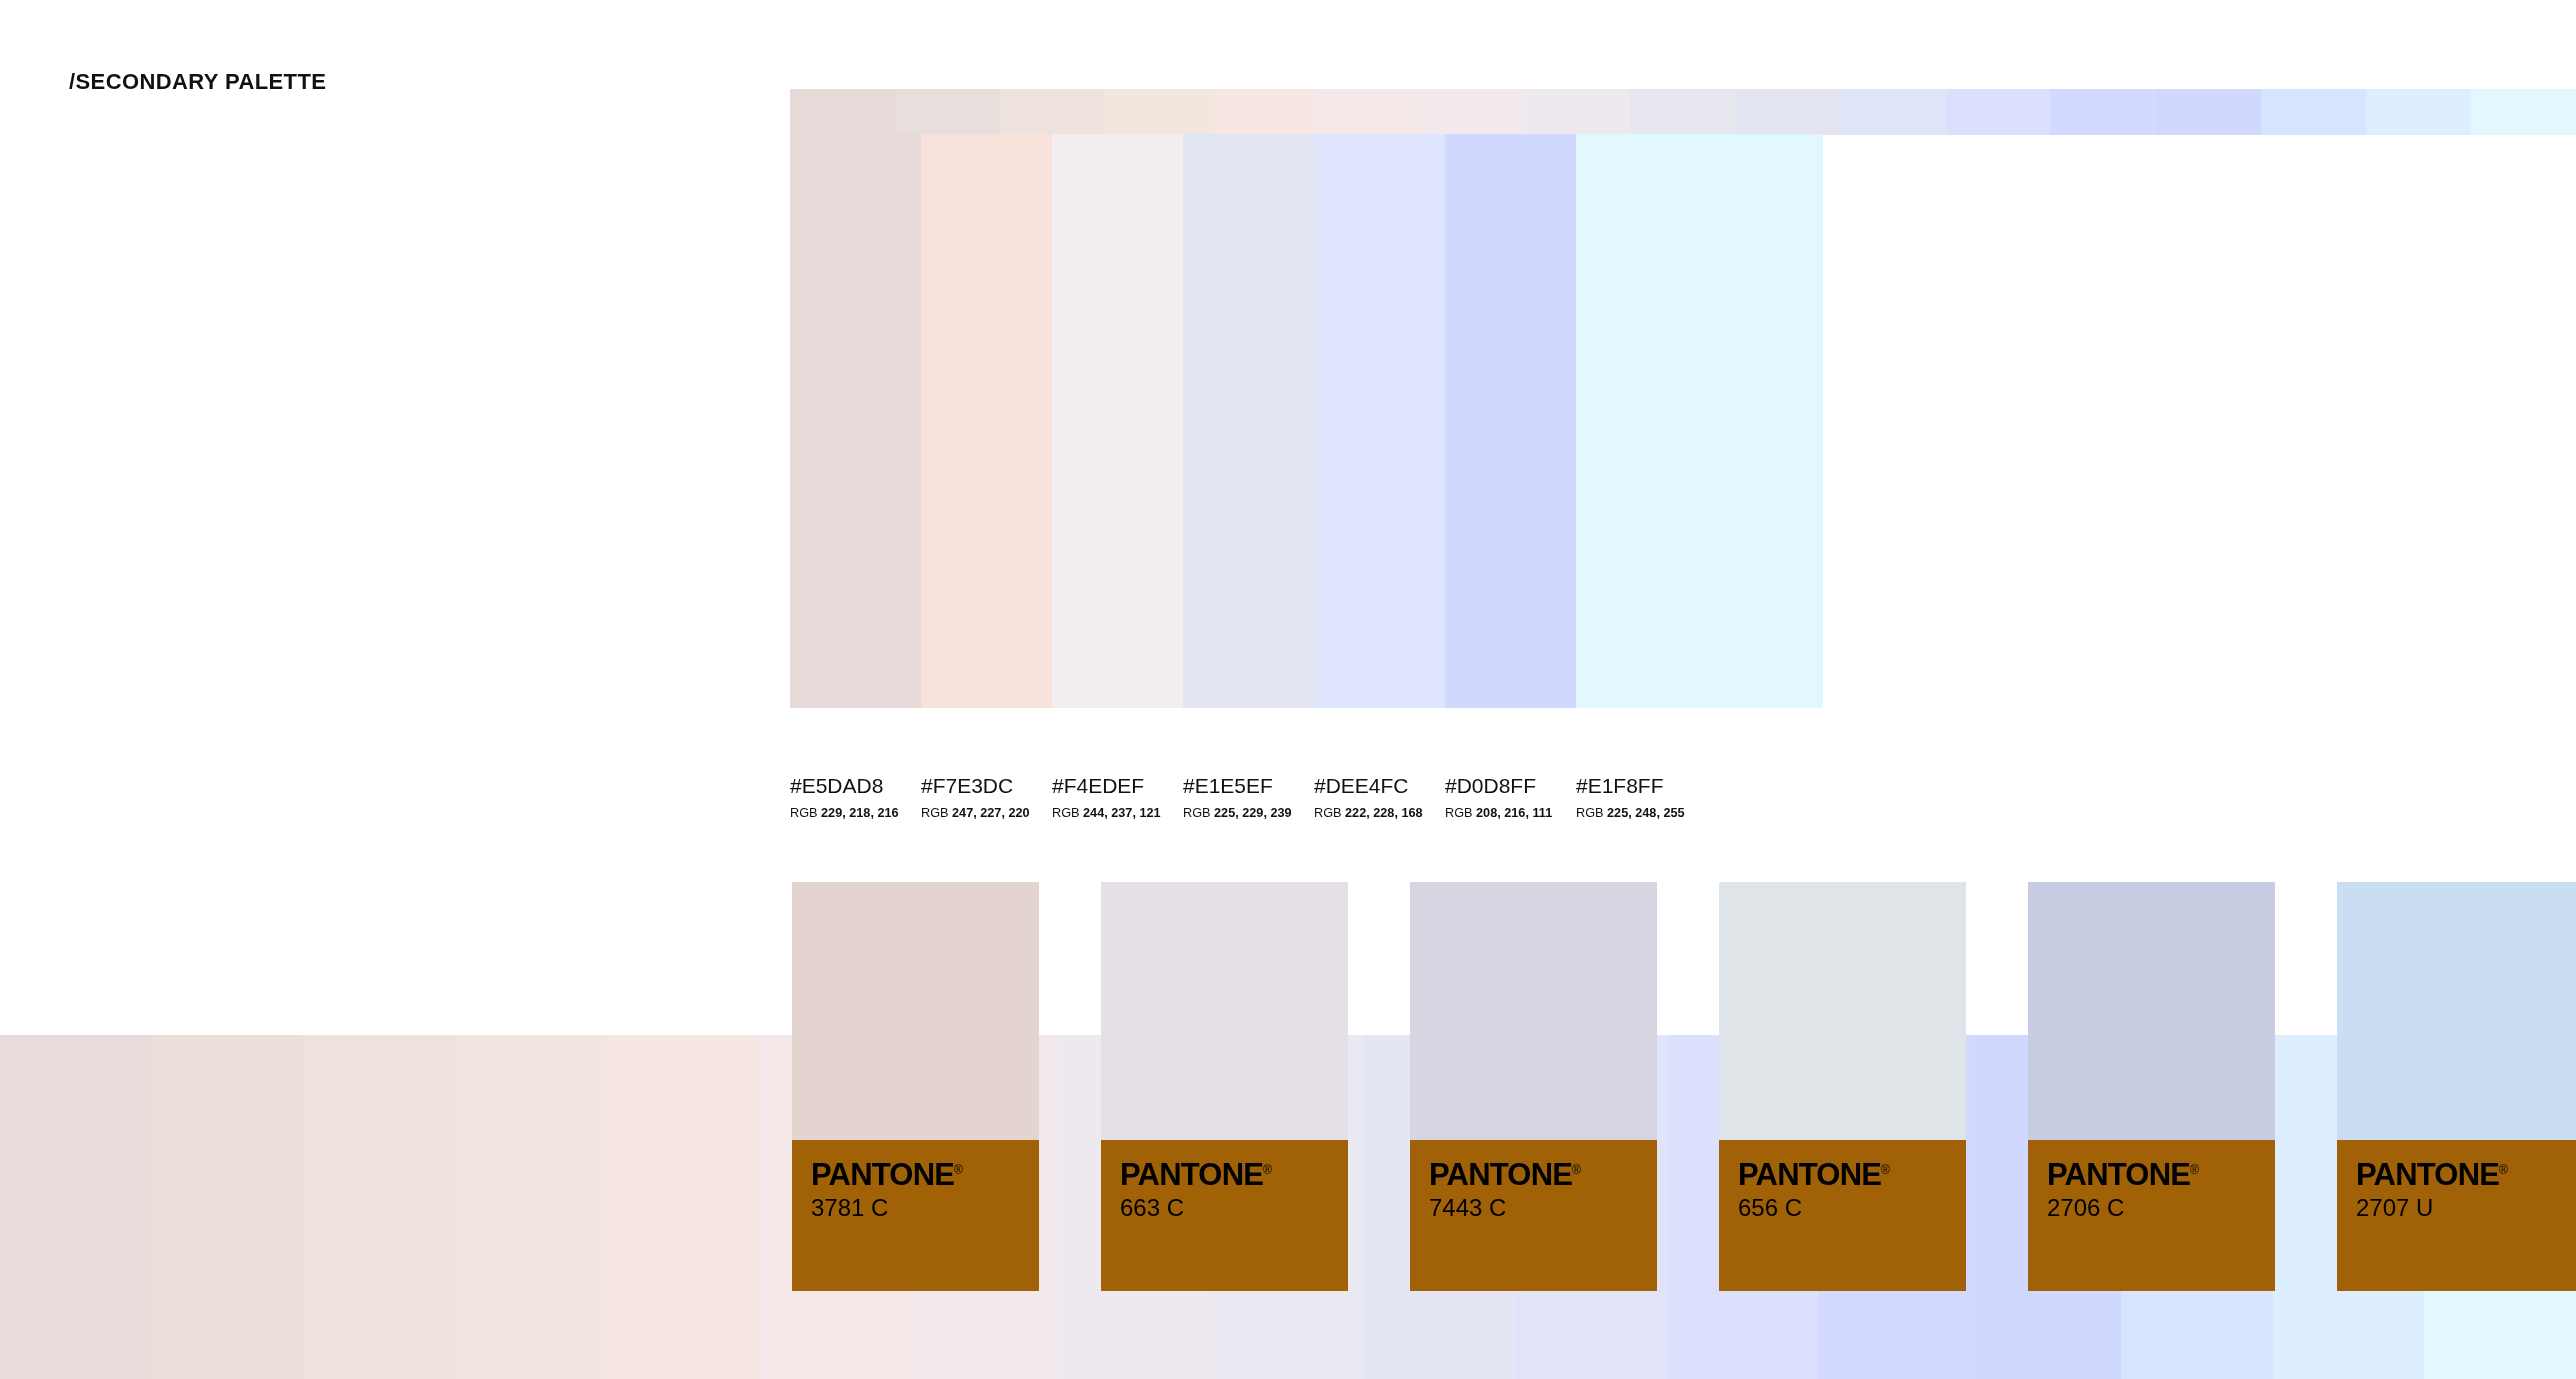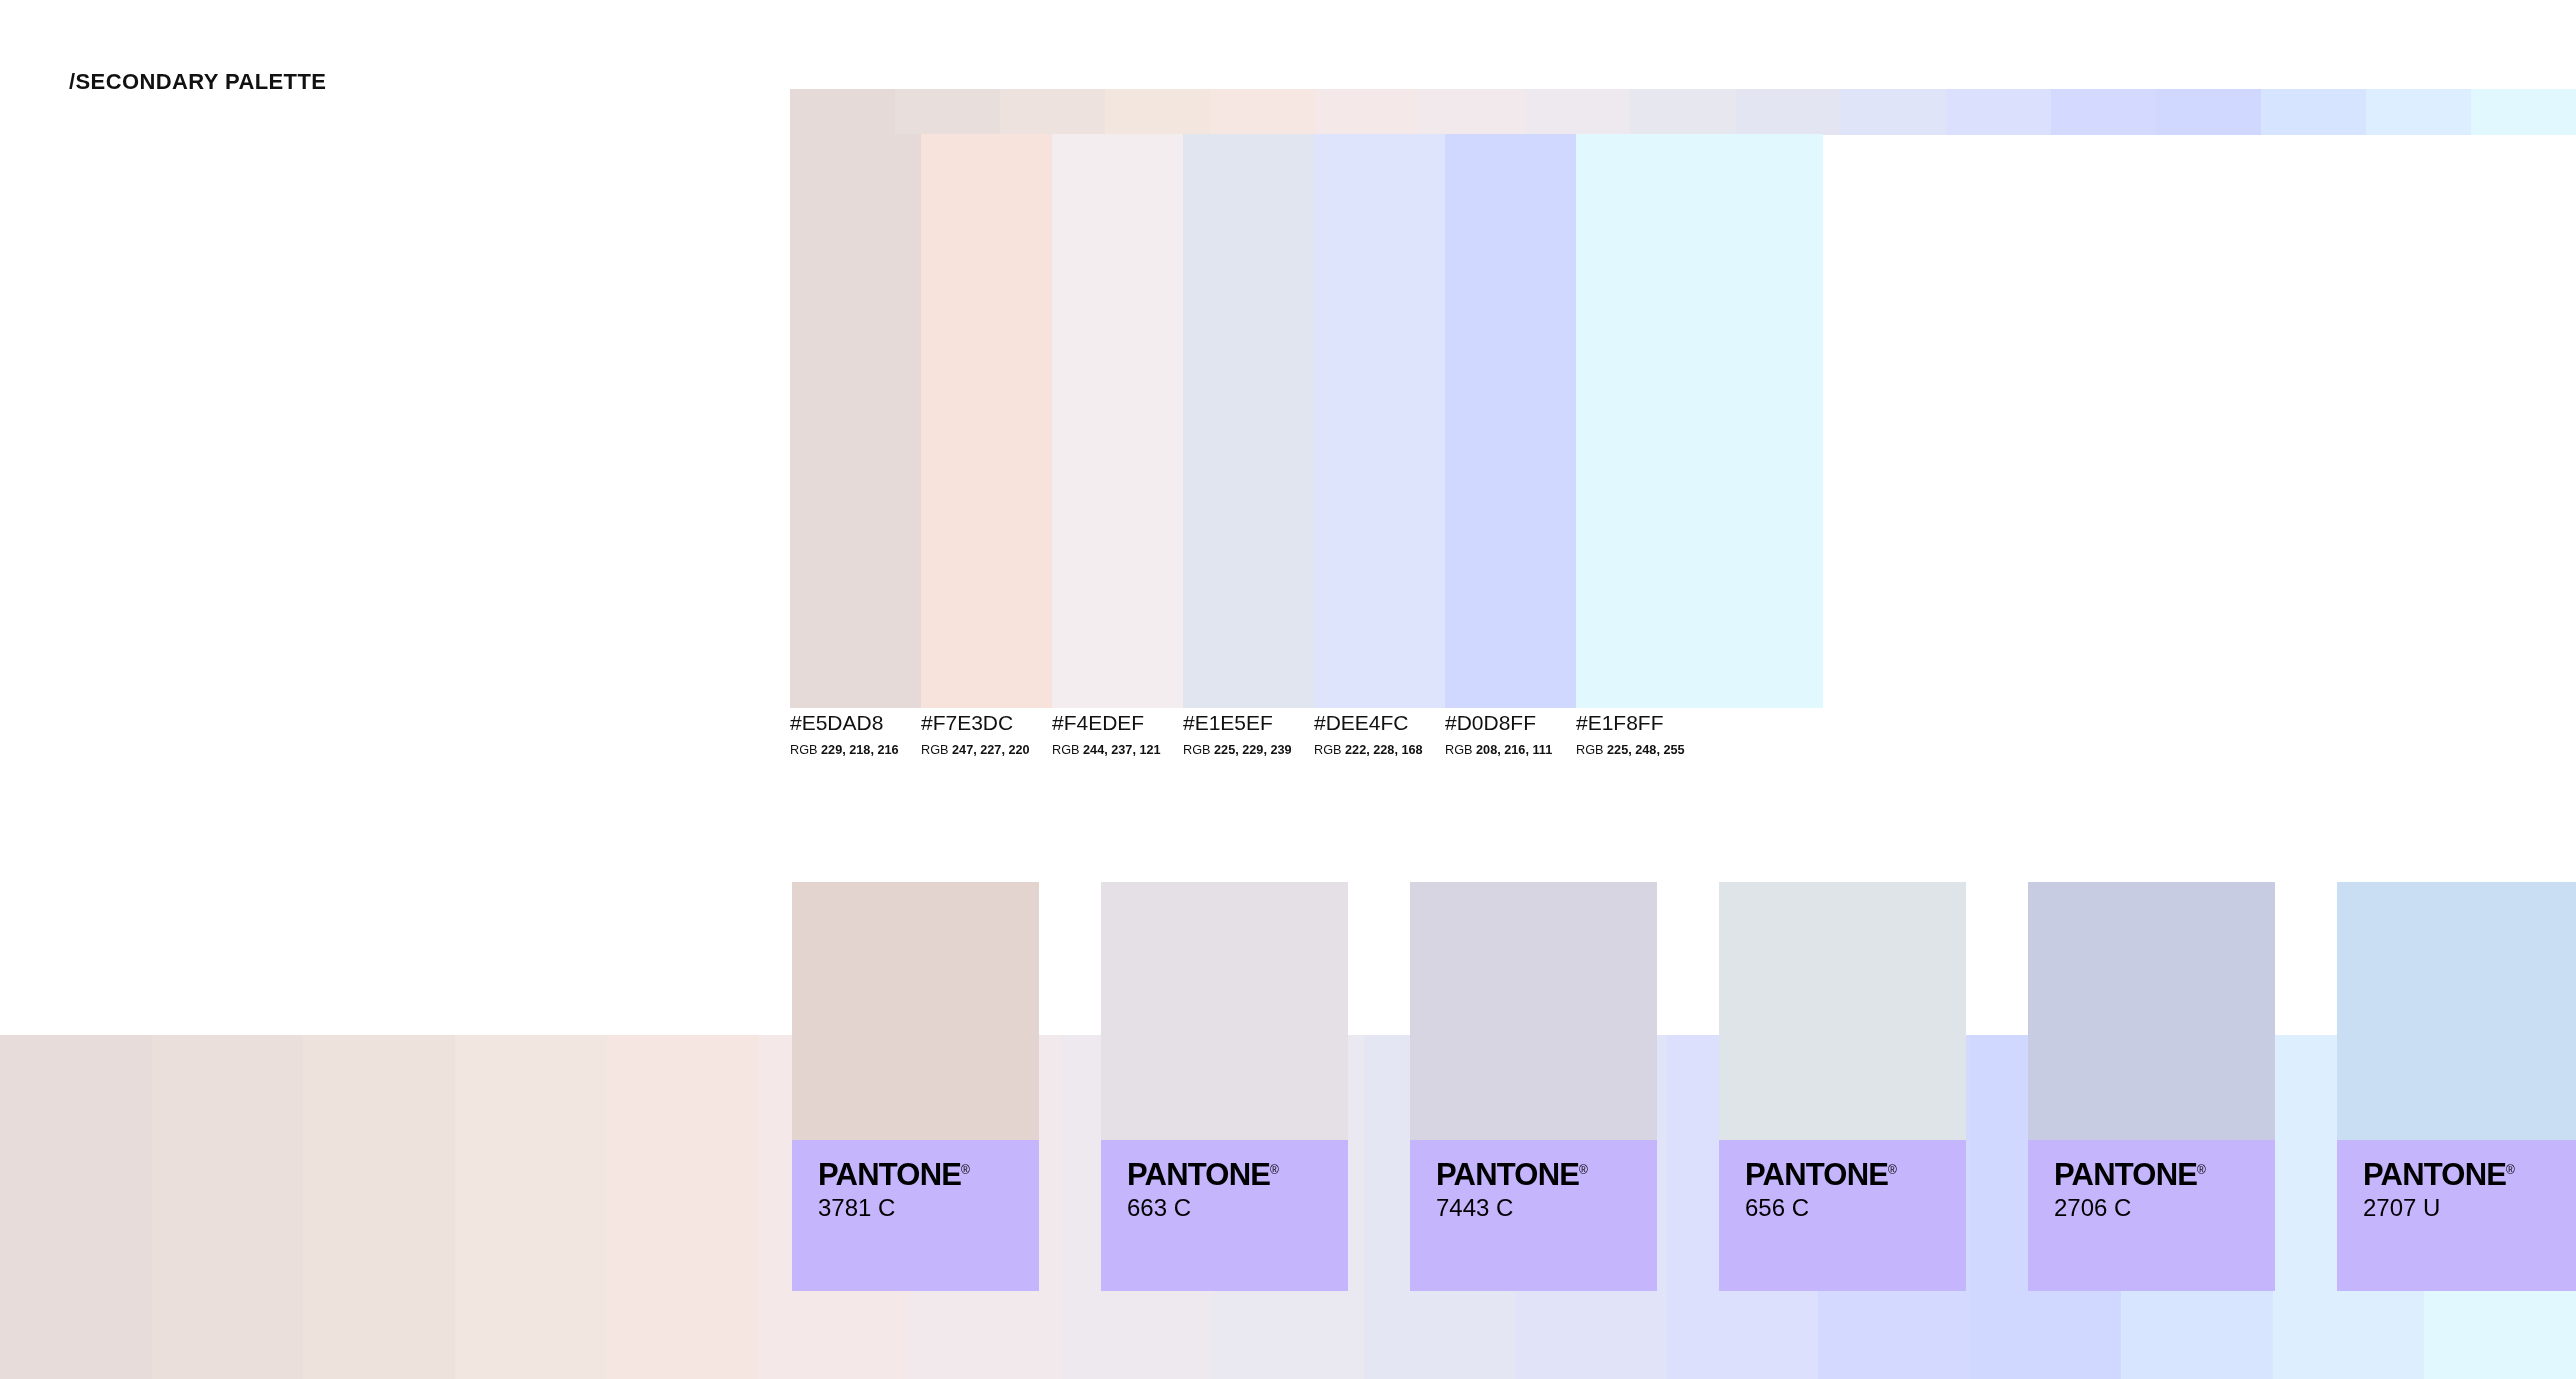--- a/index.html
+++ b/index.html
@@ -29,21 +29,21 @@
 
   
   #swatch-row{
     position:absolute;left:790px;top:134px;height:574px;
     display:flex;
   }
   .swatch-col{height:574px;}
 
   
   #caption-row{
-    position:absolute;left:790px;top:712px;
+    position:absolute;left:790px;top:775px;
     display:flex;
   }
   .caption-cell{}
   .hex{
     font-size:21px;font-weight:400;color:#111111;
     line-height:1;white-space:nowrap;
   }
   .rgb{
     margin-top:10.7px;font-size:12.7px;color:#111111;
     line-height:1;white-space:nowrap;
@@ -55,22 +55,22 @@
   #pantone-row{
     position:absolute;left:792px;top:882px;height:409px;
     display:flex;
   }
   .pantone-chip{
     width:247px;height:409px;background:#ffffff;
     display:flex;flex-direction:column;
   }
   .chip-color{width:100%;height:258px;}
   .chip-label{
-    flex:1;background:#c4b5fd;
-    padding:19px 0 0 26px;box-sizing:border-box;
+    flex:1;background:#a16207;
+    padding:19px 0 0 19px;box-sizing:border-box;
   }
   .chip-brand{
     font-size:31px;font-weight:700;color:#000000;
     letter-spacing:-0.8px;line-height:1;white-space:nowrap;
   }
   .chip-brand .reg{
     font-size:12px;font-weight:400;vertical-align:super;
     letter-spacing:0;
   }
   .chip-code{

